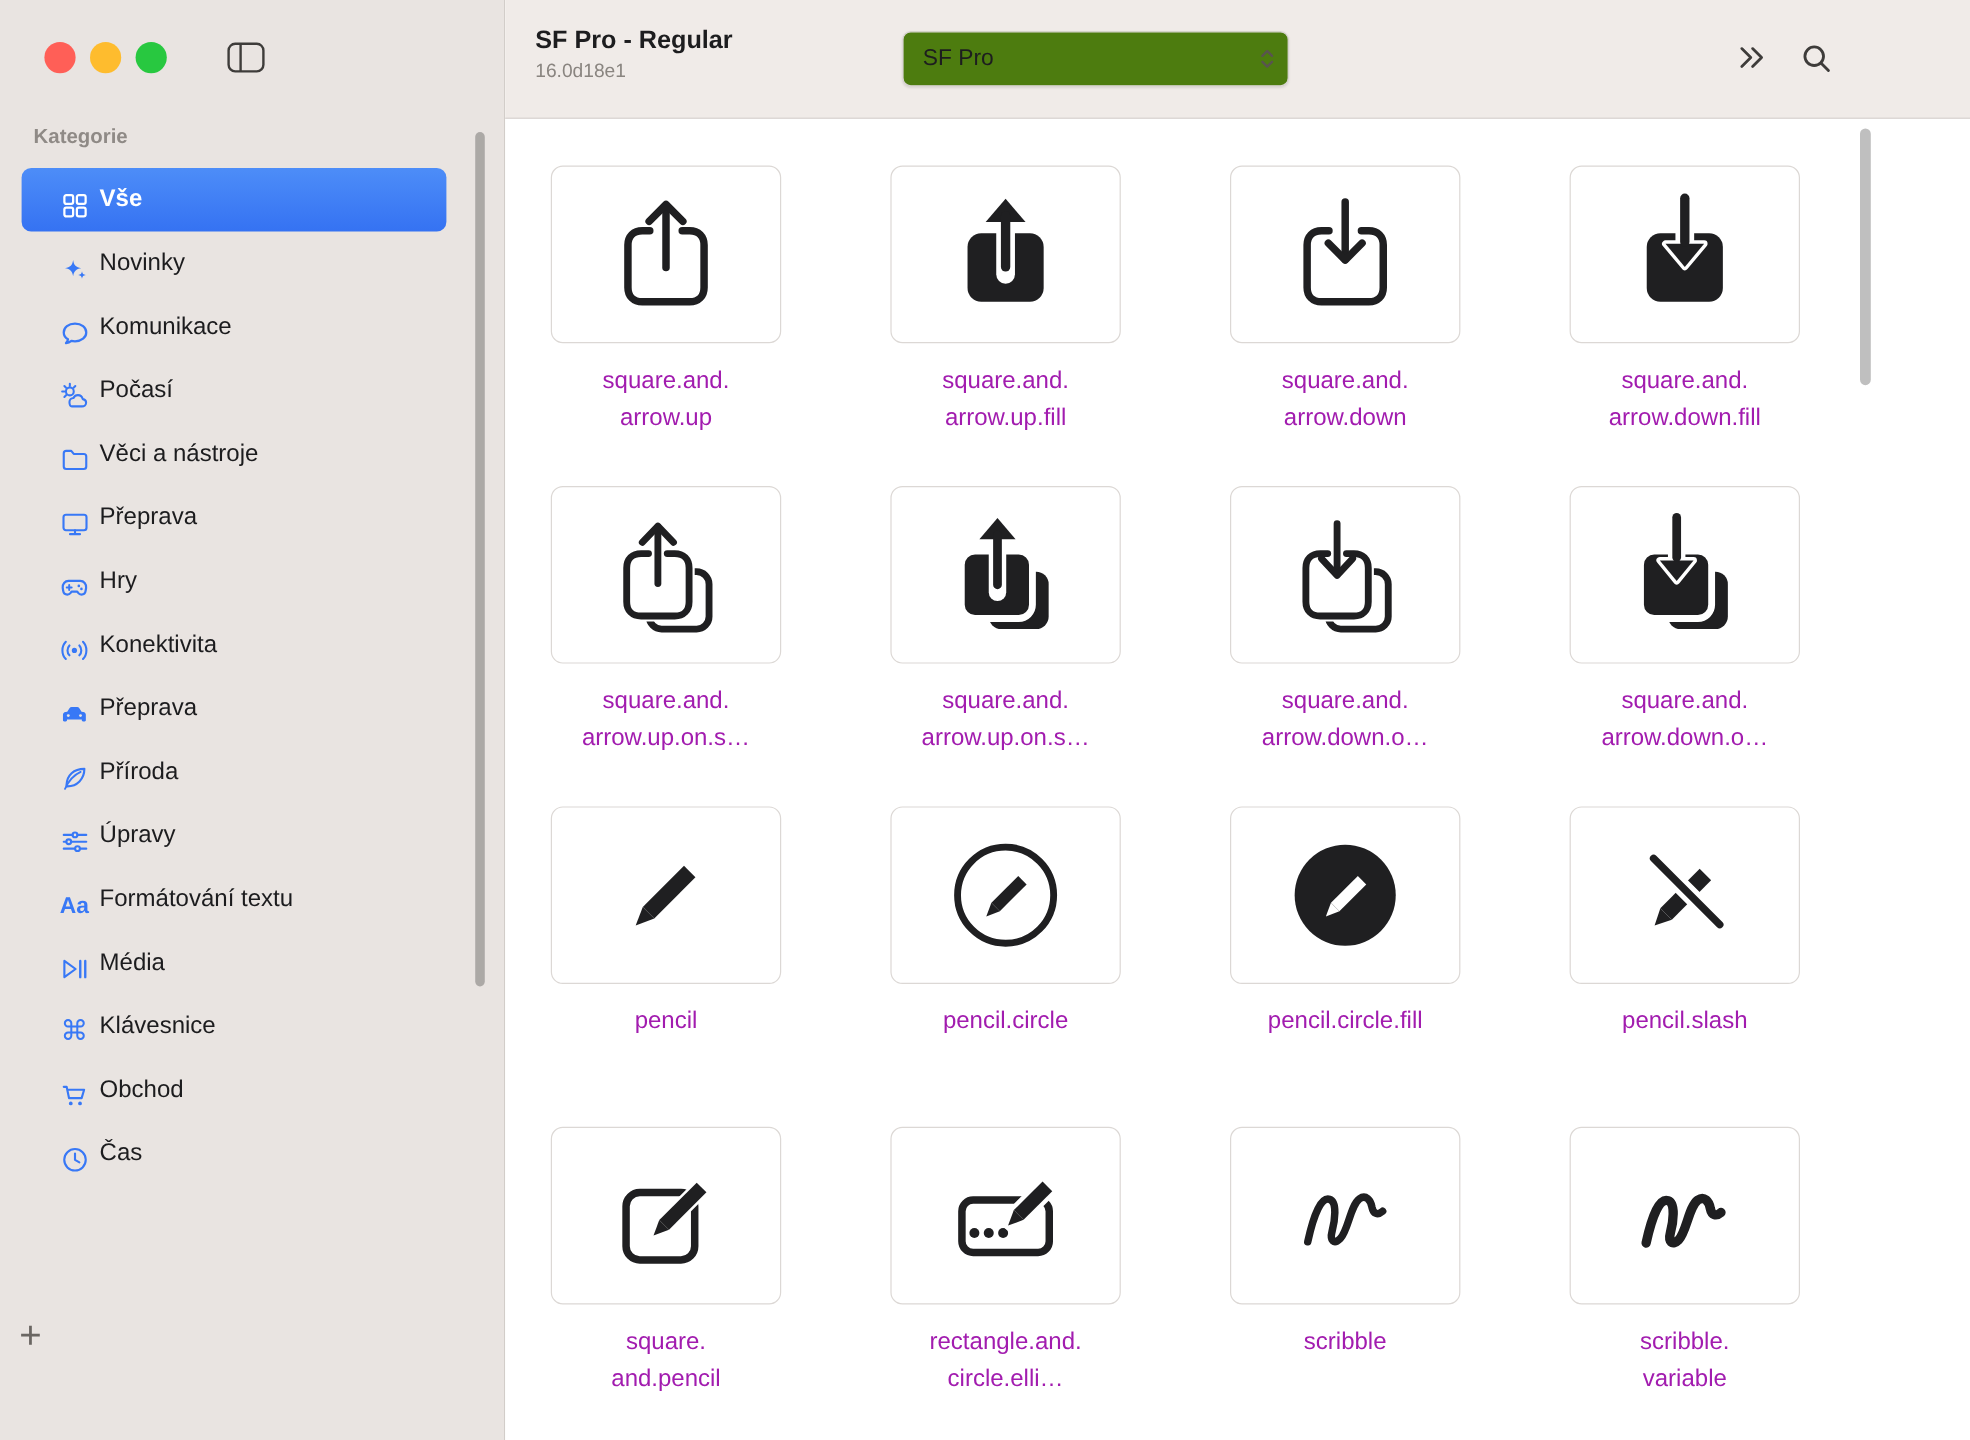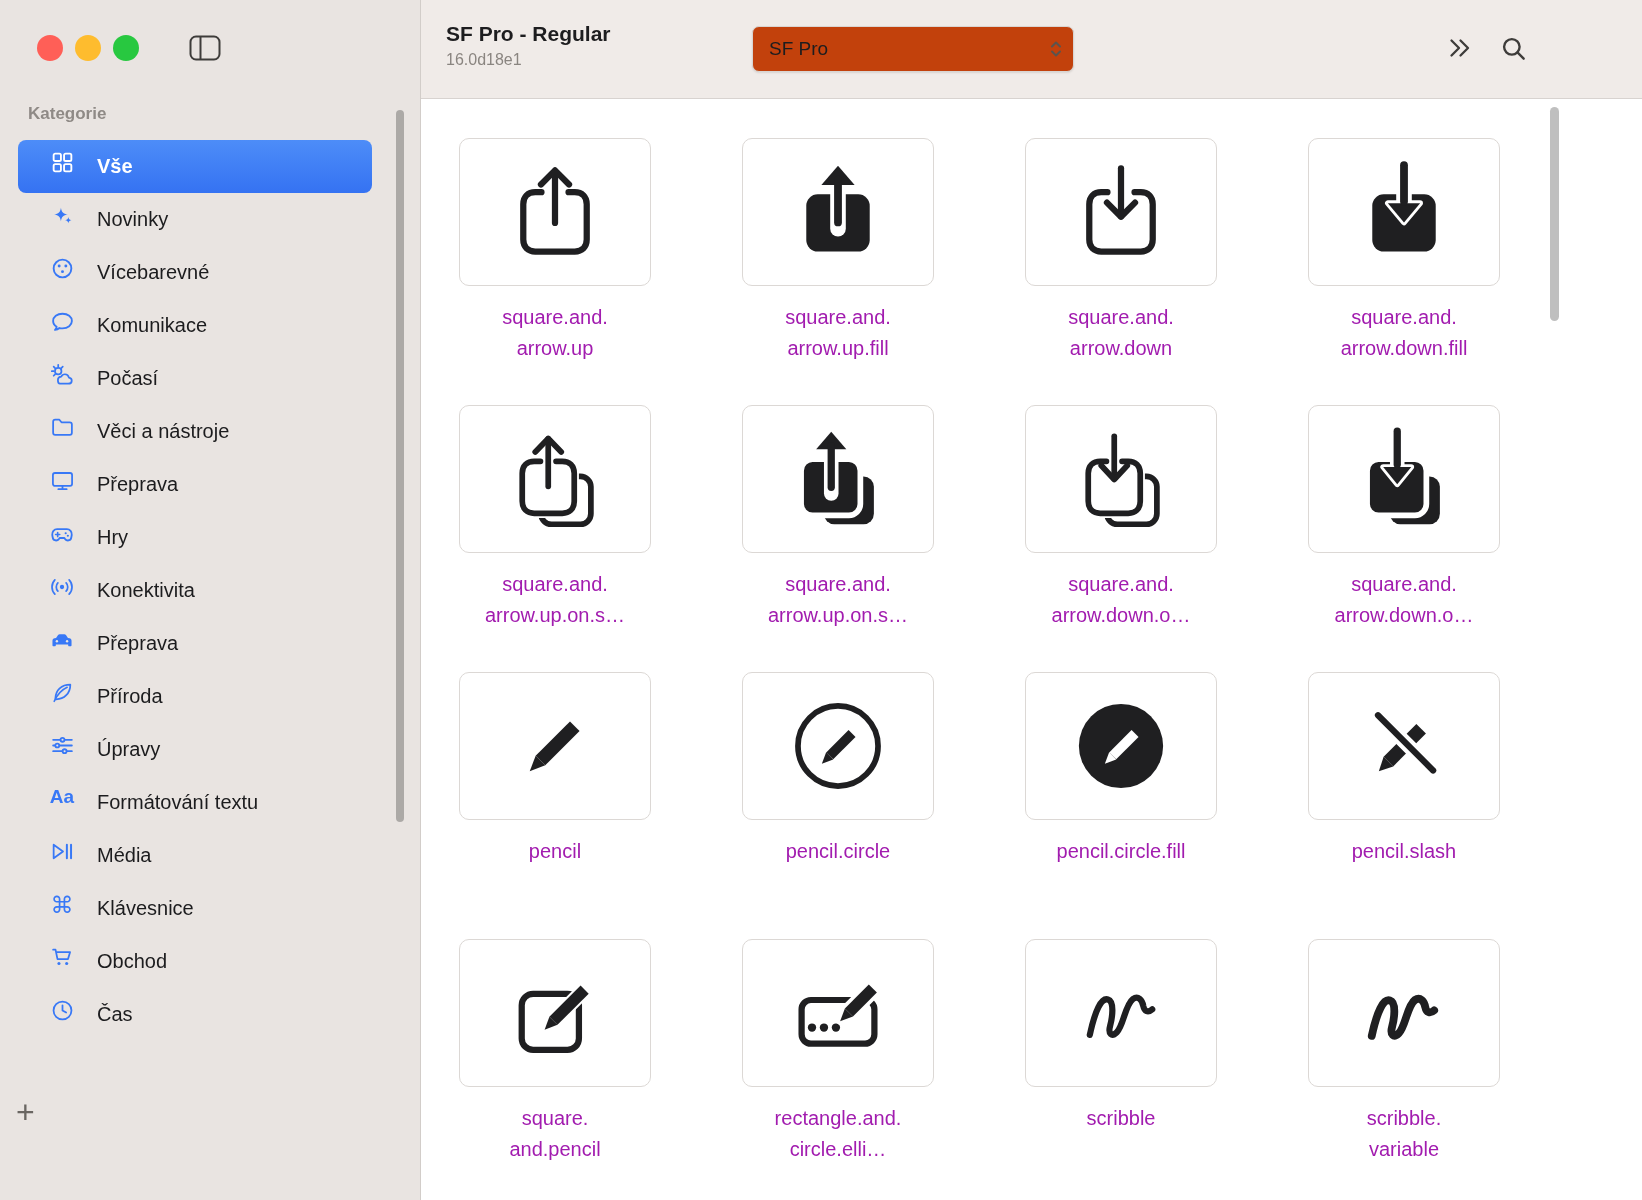--- a/index.html
+++ b/index.html
@@ -10,34 +10,34 @@
 
 .sidebar{position:absolute;left:0;top:0;width:421px;height:1200px;background:#e9e4e1;border-right:1px solid #d2cdc9}
 .traffic{position:absolute;top:35px;left:37px;display:flex;gap:12px}
 .light{width:26px;height:26px;border-radius:50%}
 .light.red{background:#ff5f57}.light.yellow{background:#febc2e}.light.green{background:#28c840}
 .toggle{position:absolute;left:189px;top:35px;cursor:default}
 .cat-title{position:absolute;left:28px;top:104px;font-size:17px;font-weight:700;color:#8f8a86}
 .side-list{position:absolute;left:18px;top:140px;width:354px;list-style:none}
 .side-item{height:53px;display:flex;align-items:center;border-radius:8px;padding-left:26px;font-size:20px;color:#1c1c1e}
 .side-item.selected{background:linear-gradient(#4d8df8,#3572f2);color:#fff;font-weight:600}
-.s-icon{width:36px;height:34px;display:flex;align-items:flex-start;justify-content:center;color:#3878f6;margin-right:17px;flex:none}
+.s-icon{width:36px;height:34px;display:flex;align-items:flex-end;justify-content:center;color:#3878f6;margin-right:3px;flex:none}
 .side-item.selected .s-icon{color:#fff}
 .s-glyph-aa{font-size:19px;font-weight:600}
 .s-glyph-cmd{font-size:23px;font-weight:400}
 .side-scroll{position:absolute;left:396px;top:110px;width:8px;height:712px;border-radius:4px;background:rgba(0,0,0,.26)}
 .plus{position:absolute;left:16px;top:1096px;font-size:32px;font-weight:400;color:#6a6662;line-height:32px}
 
 
 .main{position:absolute;left:421px;top:0;width:1221px;height:1200px;background:#fff}
 .toolbar{position:absolute;left:0;top:0;width:100%;height:99px;background:#f0ebe8;border-bottom:1px solid #d8d3d0}
 .tb-title{position:absolute;left:25px;top:22px}
 .tb-name{font-size:21px;font-weight:700;color:#1d1d1f}
 .tb-ver{font-size:16px;color:#8a8580;margin-top:5px}
-.popup{position:absolute;top:26px;height:46px;background:#c2410c;border:1px solid #d9d5d2;border-radius:7px;display:flex;align-items:center;justify-content:space-between;padding:0 10px 0 16px;font-size:19px;color:#1d1d1f;box-shadow:0 1px 2px rgba(0,0,0,.10)}
+.popup{position:absolute;top:26px;height:46px;background:#4d7c0f;border:1px solid #d9d5d2;border-radius:7px;display:flex;align-items:center;justify-content:space-between;padding:0 10px 0 16px;font-size:19px;color:#1d1d1f;box-shadow:0 1px 2px rgba(0,0,0,.10)}
 .popup.font{left:331px;width:322px}
 .popup.weight{left:677px;width:202px}
 .tb-overflow{position:absolute;left:1026px;top:37px}
 .tb-search{position:absolute;left:1079px;top:35px}
 .main-scroll{position:absolute;left:1129px;top:107px;width:9px;height:214px;border-radius:4.5px;background:rgba(0,0,0,.25)}
 
 
 .grid{position:absolute;left:0;top:99px;width:100%;height:1101px;overflow:hidden;display:grid;grid-template-columns:repeat(4,192px);column-gap:91px;grid-auto-rows:267px;padding:39px 0 0 38px}
 .cell{width:192px}
 .box{width:192px;height:148px;border:1px solid #dcd8d5;border-radius:10px;display:flex;align-items:center;justify-content:center;background:#fff}
@@ -91,31 +91,20 @@
       <li class="side-item">
         <span class="s-icon">
           <svg width="25" height="25" viewBox="0 0 24 24">
             <path fill="currentColor" d="M10.5 4.5 C11.1 8.7 12.8 10.4 17 11 C12.8 11.6 11.1 13.3 10.5 17.5 C9.9 13.3 8.2 11.6 4 11 C8.2 10.4 9.9 8.7 10.5 4.5 Z"></path>
             <path fill="currentColor" d="M17.6 13.5 C17.9 15.5 18.6 16.2 20.6 16.5 C18.6 16.8 17.9 17.5 17.6 19.5 C17.3 17.5 16.6 16.8 14.6 16.5 C16.6 16.2 17.3 15.5 17.6 13.5 Z"></path>
           </svg>
         </span>
         <span class="s-label">Novinky</span>
       </li>
 
-      <li class="side-item">
-        <span class="s-icon">
-          <svg width="25" height="25" viewBox="0 0 24 24">
-            <circle cx="12" cy="12" r="8.5" class="si" stroke-width="1.8"></circle>
-            <circle cx="8.8" cy="9.6" r="1.4" fill="currentColor"></circle>
-              <circle cx="15.2" cy="9.6" r="1.4" fill="currentColor"></circle>
-              <circle cx="12" cy="15" r="1.4" fill="currentColor"></circle>
-          </svg>
-        </span>
-        <span class="s-label">Vícebarevné</span>
-      </li>
 
       <li class="side-item">
         <span class="s-icon">
           <svg width="25" height="25" viewBox="0 0 24 24">
             <path class="si" stroke-width="1.8" d="M12 4.5 C6.8 4.5 3 7.6 3 11.5 C3 13.8 4.3 15.8 6.4 17 C6.2 18.2 5.6 19.3 4.8 20.1 C6.5 19.9 8 19.2 9.1 18.3 C10 18.5 11 18.6 12 18.6 C17.2 18.6 21 15.4 21 11.5 C21 7.6 17.2 4.5 12 4.5 Z"></path>
           </svg>
         </span>
         <span class="s-label">Komunikace</span>
       </li>
 

